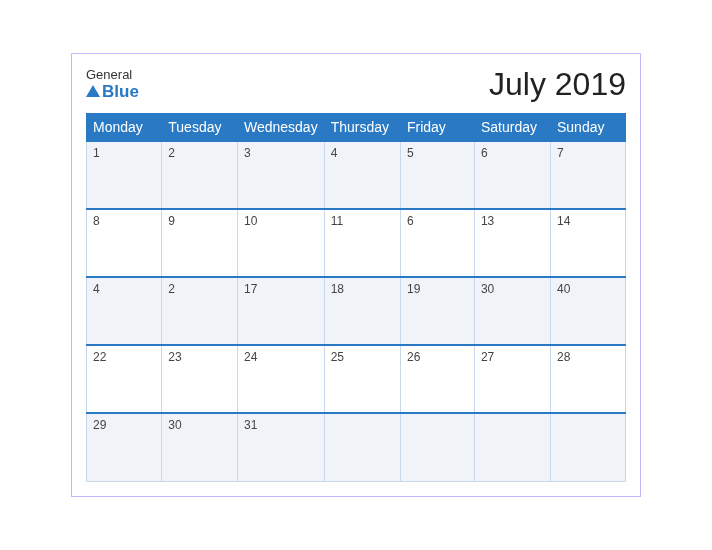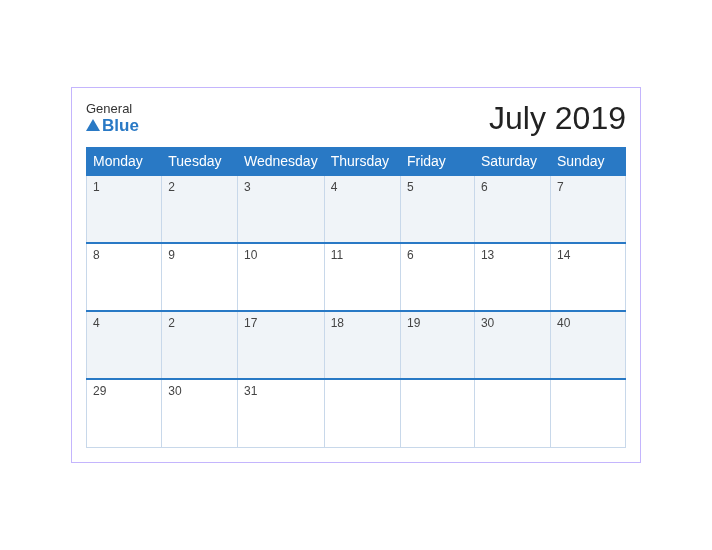--- a/index.html
+++ b/index.html
@@ -165,20 +165,29 @@
         <tr>
           <td><span class="day-num">4</span></td>
           <td><span class="day-num">2</span></td>
           <td><span class="day-num">17</span></td>
           <td><span class="day-num">18</span></td>
           <td><span class="day-num">19</span></td>
           <td><span class="day-num">30</span></td>
           <td><span class="day-num">40</span></td>
         </tr>
         <tr>
+          <td><span class="day-num">22</span></td>
+          <td><span class="day-num">23</span></td>
+          <td><span class="day-num">24</span></td>
+          <td><span class="day-num">25</span></td>
+          <td><span class="day-num">26</span></td>
+          <td><span class="day-num">27</span></td>
+          <td><span class="day-num">28</span></td>
+        </tr>
+        <tr>
           <td><span class="day-num">29</span></td>
           <td><span class="day-num">30</span></td>
           <td><span class="day-num">31</span></td>
           <td class="empty-cell"></td>
           <td class="empty-cell"></td>
           <td class="empty-cell"></td>
           <td class="empty-cell"></td>
         </tr>
       </tbody>
   </table>

